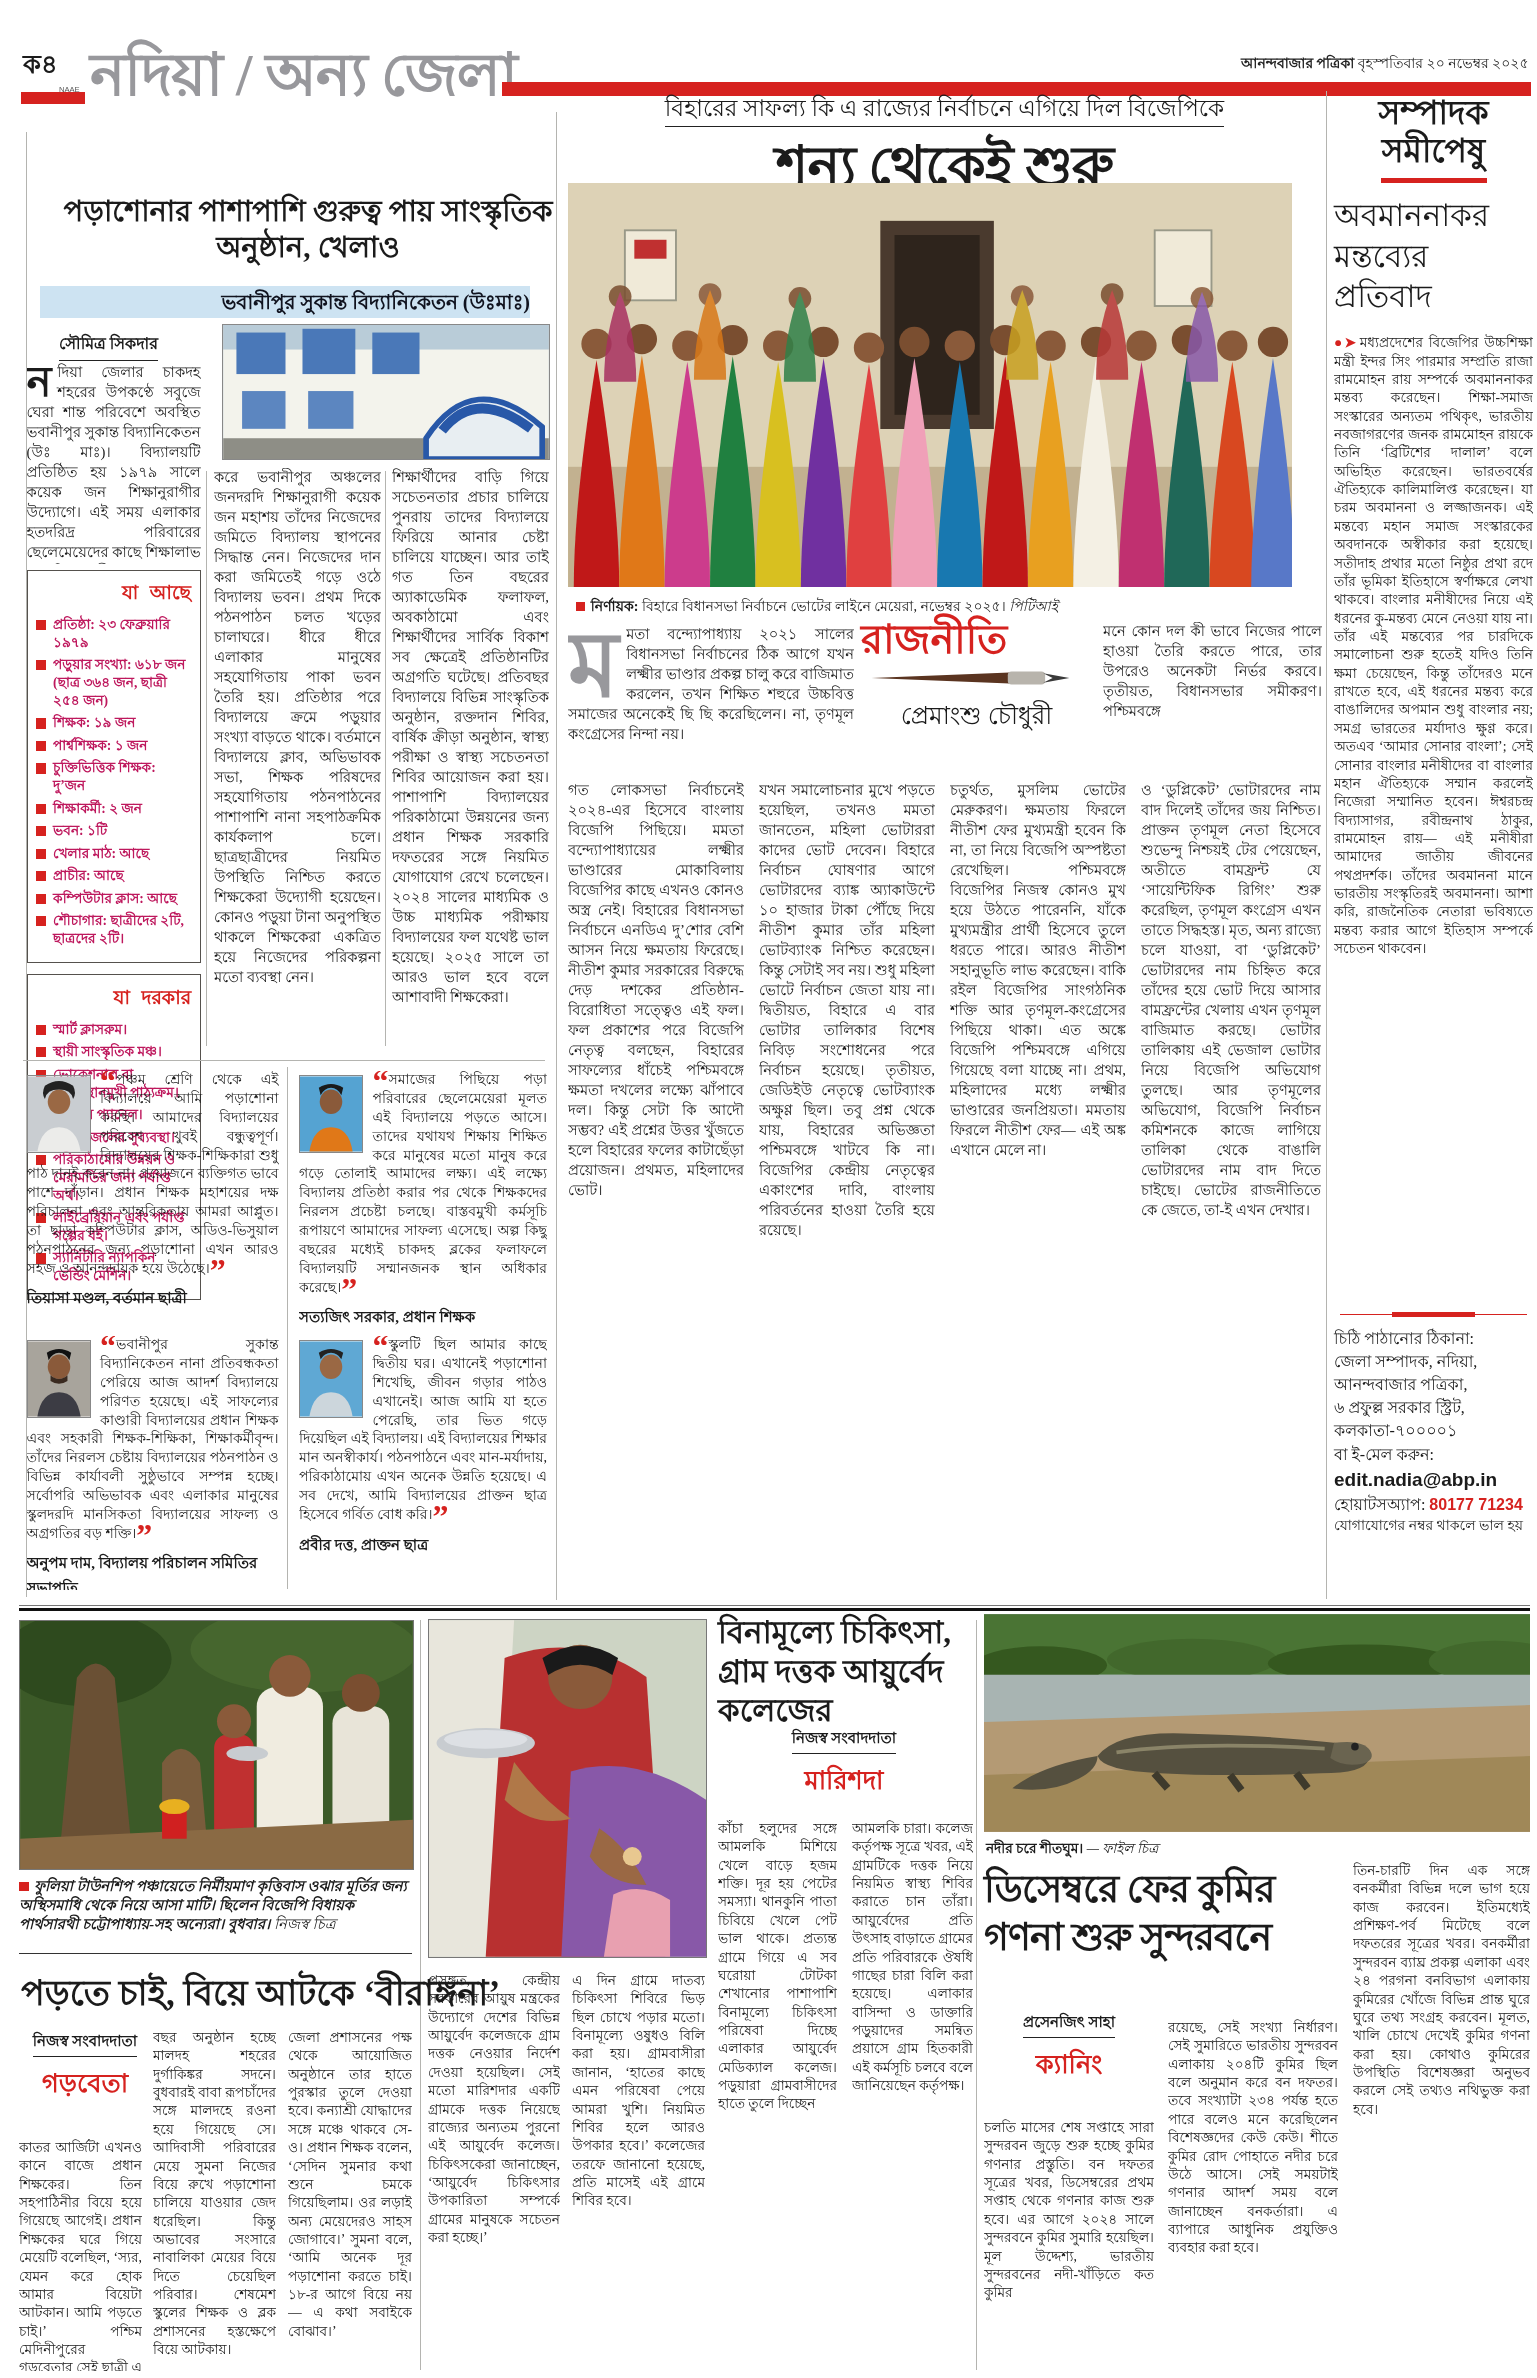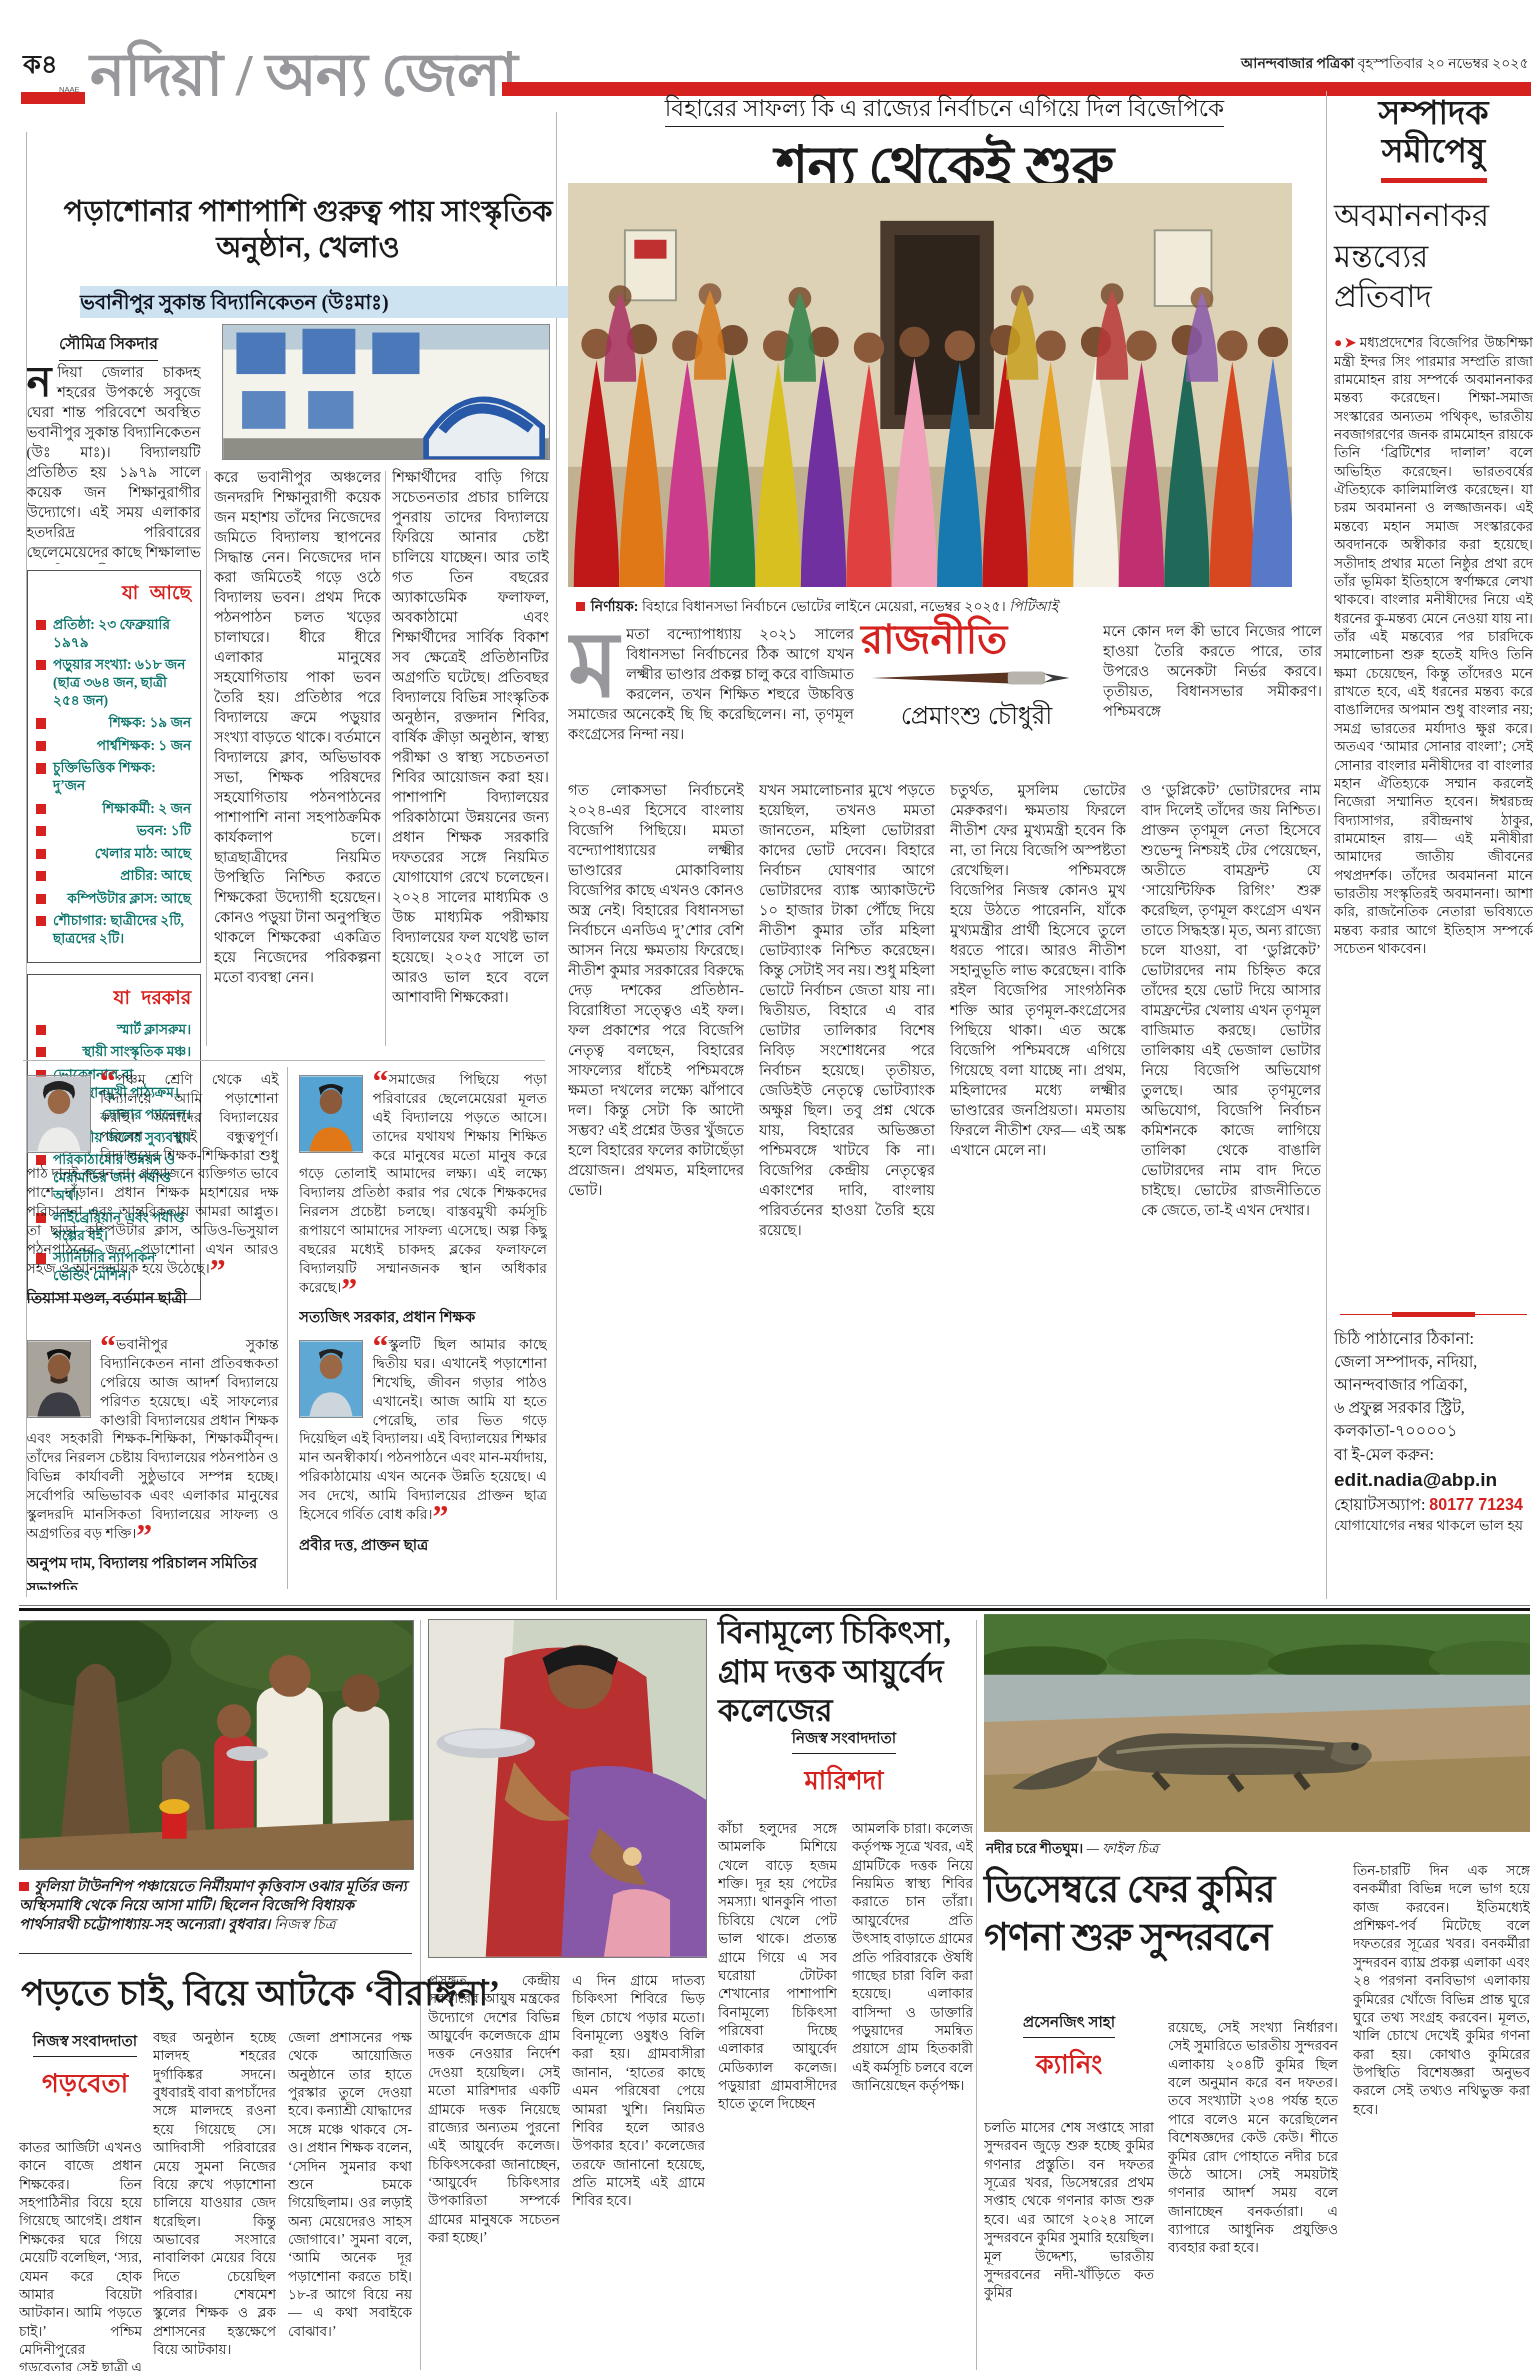--- a/index.html
+++ b/index.html
@@ -10,26 +10,26 @@
   .body-text{font-size:14.7px;line-height:1.36;overflow:hidden;}
   .small-text{font-size:13.7px;line-height:1.34;overflow:hidden;}
   .rule-v{position:absolute;width:0.9px;background:#b4b4b0;}
   .rule-h{position:absolute;height:0.9px;background:#b4b4b0;}
   .masthead-title{font-size:59px;font-weight:700;color:#98989c;letter-spacing:-0.9px;white-space:nowrap;}
   .redbar{position:absolute;background:#d6221f;}
   .dateline{font-size:14px;color:#222;white-space:nowrap;}
   .sec-label{font-size:32px;font-weight:700;color:#8e8e93;text-align:center;}
   .sec-underline{width:112px;height:5.7px;background:#d6221f;margin:1.9px auto 0;}
   .campus-headline{font-size:29px;font-weight:700;text-align:center;line-height:1.25;margin-left:24px;}
-  .band{background:#cde3f2;text-align:left;font-weight:700;font-size:20px;line-height:32px;color:#10131f;margin-left:40px;}
+  .band{background:#cde3f2;text-align:right;font-weight:700;font-size:20px;line-height:32px;color:#10131f;}
   .byline{font-weight:700;font-size:16px;border-bottom:1.9px solid #222;display:inline-block;padding-bottom:1.9px;}
   .dropcap{float:left;font-weight:700;line-height:.85;padding:1.9px 5.7px 0 0;}
   .infobox{border:1.4px solid #55514d;padding:7.6px 8.5px 9.5px;background:#fff;}
   .infobox .btitle{color:#d6221f;font-size:19px;font-weight:700;text-align:right;margin-bottom:5.7px;font-family:Liberation Mono, monospace;}
-  .bitem{display:flex;gap:6.6px;font-size:13.7px;font-weight:700;line-height:1.3;margin-bottom:4.7px;color:#0f766e;justify-content:space-between;}
+  .bitem{display:flex;gap:6.6px;font-size:13.7px;font-weight:700;line-height:1.3;margin-bottom:4.7px;color:#be185d;}
   .sq{flex:0 0 auto;width:10.4px;height:10.4px;background:#d6221f;margin-top:3.8px;}
   .quote{overflow:hidden;}
   .qphoto{float:left;width:62px;height:76px;border:0.9px solid #888;margin:3.8px 9.5px 1.9px 0;}
   .qmark{color:#d6221f;font-size:32px;font-weight:700;line-height:0;vertical-align:-7.6px;}
   .qtext{font-size:14px;line-height:1.35;}
   .qname{font-weight:700;font-size:15px;margin-top:7.6px;}
   .pol-kicker{font-size:23px;text-align:center;}
   .pol-kicker span{border-bottom:1.4px solid #222;padding-bottom:4.7px;}
   .pol-headline{font-size:55px;font-weight:700;text-align:center;letter-spacing:-0.9px;}
   .caption{font-size:14px;}

